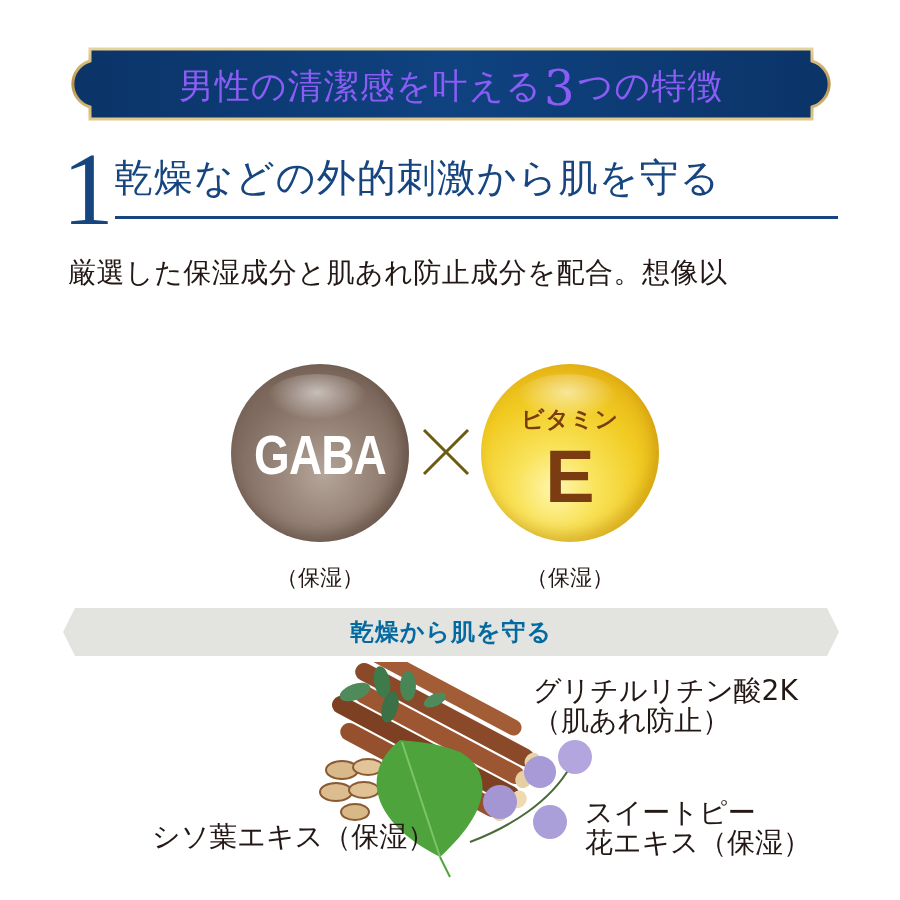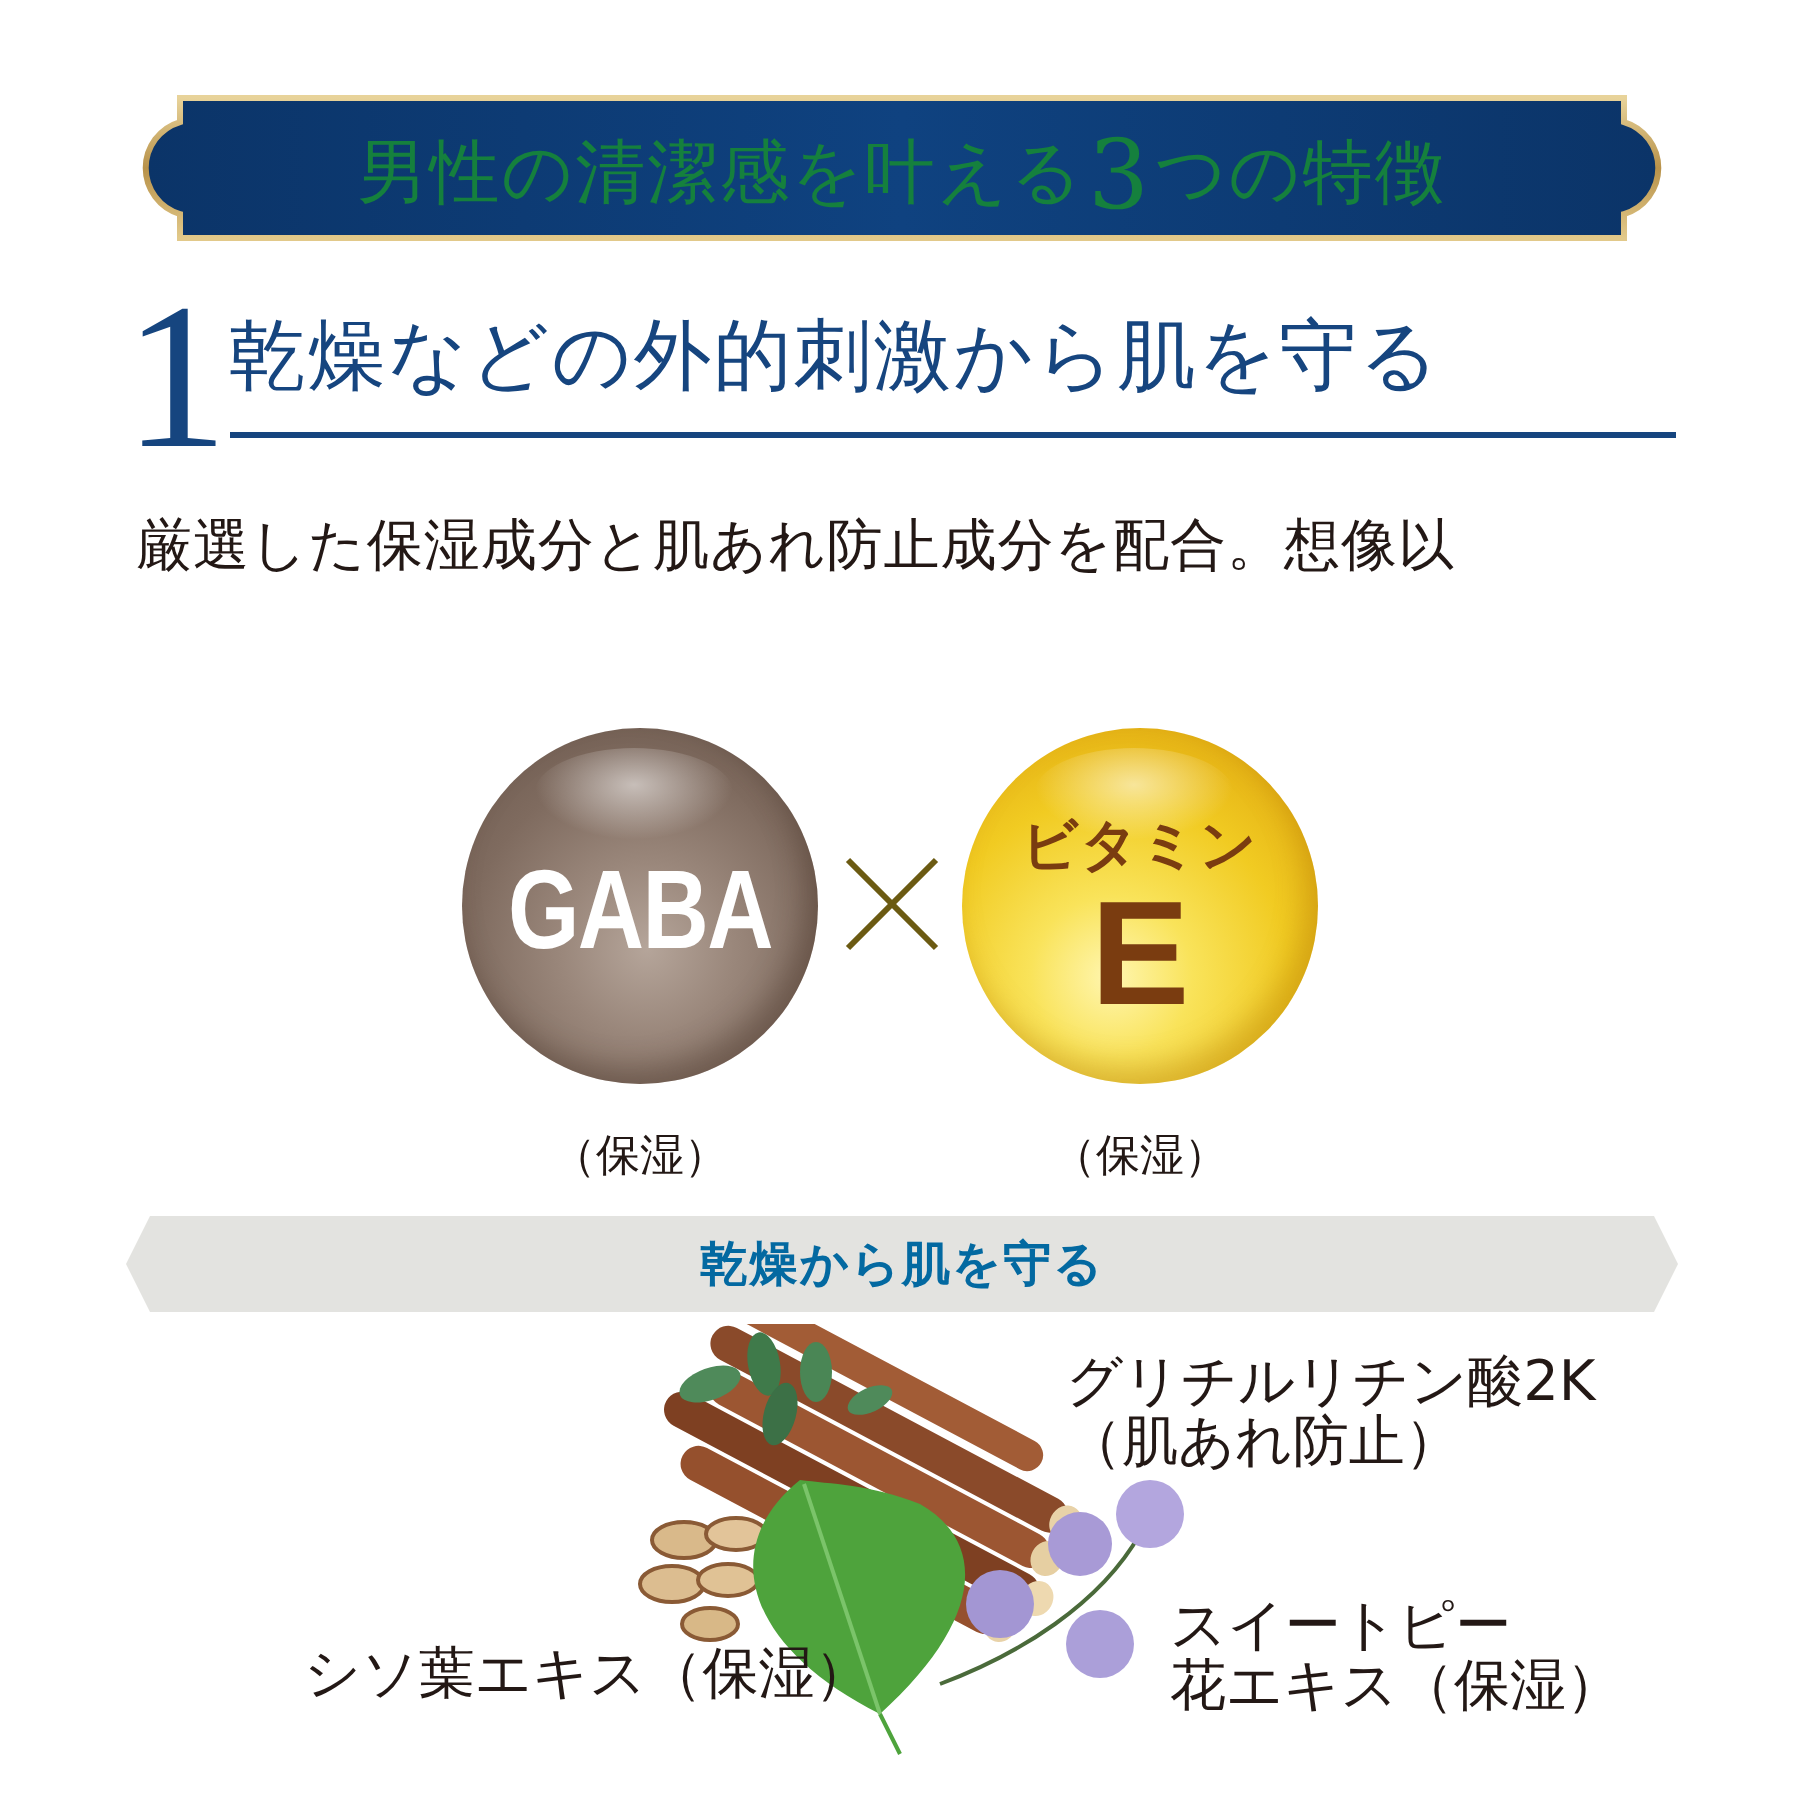--- a/index.html
+++ b/index.html
@@ -4,21 +4,21 @@
 <style>
   html, body { margin:0; padding:0; background:#ffffff; }
   body { width:900px; height:900px; position:relative; overflow:hidden;
          font-family: "DejaVu Sans", "Liberation Sans", sans-serif; color:#231815; }
 
   
   .banner { position:absolute; left:68px; top:47px; width:766px; height:74px; }
   .banner svg { position:absolute; left:0; top:0; }
   .banner-text { position:absolute; left:0; top:0; width:766px; height:78px;
     display:flex; align-items:center; justify-content:center;
-    color:#15803d; font-family:"DejaVu Sans", sans-serif; font-size:35px; letter-spacing:1px; font-weight:400; }
+    color:#8b5cf6; font-family:"DejaVu Sans", sans-serif; font-size:35px; letter-spacing:1px; font-weight:400; }
   .banner-text .num { font-family:"DejaVu Serif","Liberation Serif",serif; font-size:48px; margin:0 2px; position:relative; top:2px; }
 
   
   .heading { position:absolute; left:62px; top:145px; width:776px; height:90px; }
   .heading-num { position:absolute; left:0; top:-8px; font-family:"Liberation Serif","DejaVu Serif",serif;
     font-size:104px; color:#16457f; line-height:1; font-weight:400; }
   .heading-title { position:absolute; left:52px; top:6px; font-family:"DejaVu Serif","Liberation Serif",serif;
     font-size:39px; color:#16457f; letter-spacing:1px; white-space:nowrap; }
   .heading-rule { position:absolute; left:53px; top:71px; width:723px; height:3px; background:#16457f; }
 
@@ -34,21 +34,21 @@
     box-shadow: inset -6px -8px 14px rgba(60,40,30,0.35); }
   .sphere-vite { left:481px; top:364px;
     background: radial-gradient(circle at 42% 70%, #fff6b0 0%, #f9e35a 25%, #f1cb22 55%, #e2ac12 85%, #cf9a10 100%);
     box-shadow: inset -6px -8px 14px rgba(170,110,0,0.35); }
   .sphere .gloss { position:absolute; left:36px; top:10px; width:100px; height:46px; border-radius:50%;
     background: radial-gradient(ellipse at 50% 40%, rgba(255,255,255,0.55), rgba(255,255,255,0) 70%); }
   .sphere .kana { position:absolute; left:0; width:100%; text-align:center; }
   .sphere .big { position:absolute; left:0; width:100%; text-align:center; font-family:"Liberation Sans","DejaVu Sans",sans-serif; font-weight:700; }
   .sphere-gaba .kana { top:36px; font-size:20px; color:#ffffff; font-weight:700; letter-spacing:2px; }
   .sphere-gaba .big { top:58px; font-size:56px; color:#ffffff; transform:scaleX(0.82); letter-spacing:-1px; }
-  .sphere-vite .kana { top:40px; font-size:28px; color:#7a3c10; font-weight:700; letter-spacing:1px; }
+  .sphere-vite .kana { top:40px; font-size:23px; color:#7a3c10; font-weight:700; letter-spacing:1px; }
   .sphere-vite .big { top:76px; font-size:74px; color:#7a3c10; line-height:1; }
 
   .times { position:absolute; left:420px; top:426px; width:52px; height:52px; }
 
   .sub-label { position:absolute; top:563px; font-size:22px; color:#231815; width:178px; text-align:center; }
 
   
   .ribbon { position:absolute; left:63px; top:608px; width:776px; height:48px; }
   .ribbon-text { position:absolute; left:0; top:0; width:100%; height:48px; display:flex; align-items:center; justify-content:center;
     font-size:24px; color:#0369a1; font-weight:700; letter-spacing:1px; }

